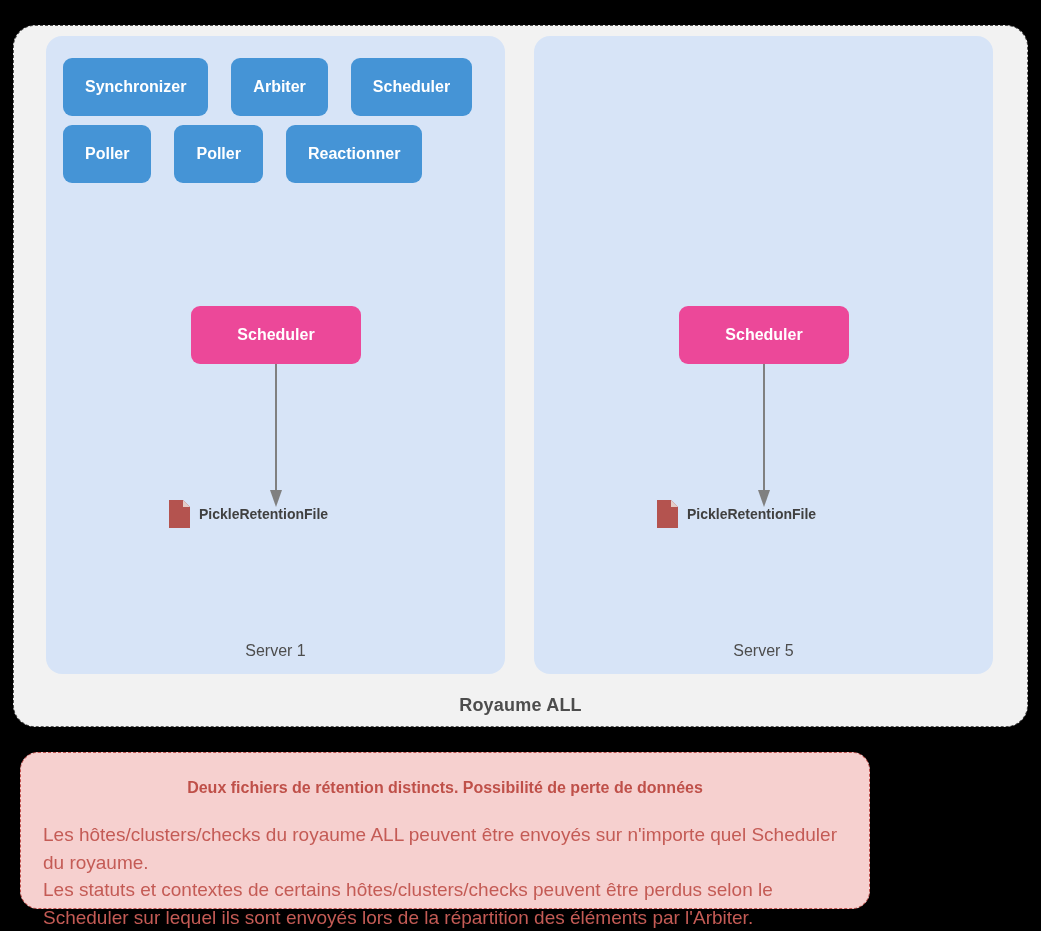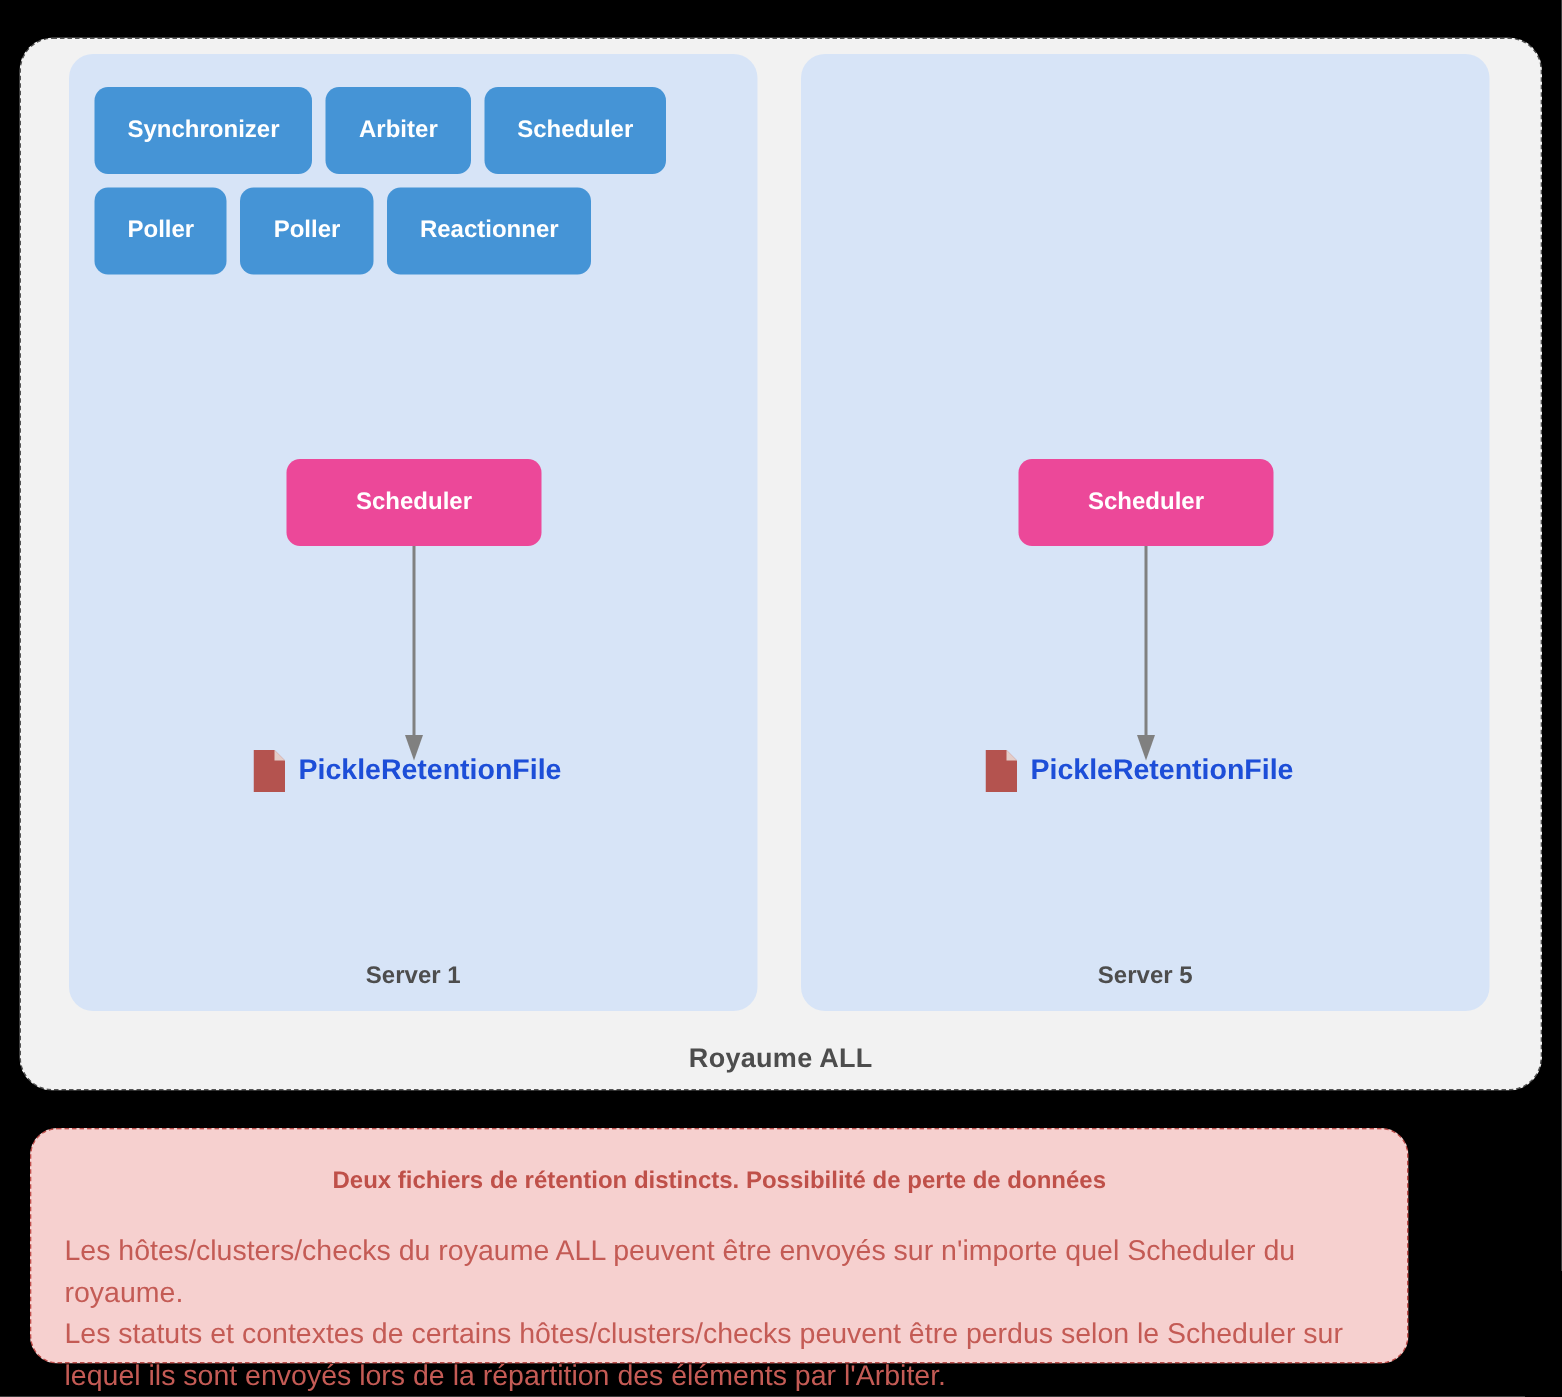--- a/index.html
+++ b/index.html
@@ -53,34 +53,34 @@
   .server-1 { left: 32px; }
   .server-2 { left: 520px; }
 
   .server-label {
     position: absolute;
     left: 0;
     right: 0;
     bottom: 14px;
     text-align: center;
     font-size: 16px;
-    font-weight: bold;
+    font-weight: normal;
     color: #4d4d4d;
   }
 
   
   .daemon-rows {
     position: absolute;
     left: 17px;
     top: 22px;
     width: 428px;
   }
   .daemon-row {
     display: flex;
-    gap: 9px;
+    gap: 23px;
     margin-bottom: 9px;
   }
   .daemon {
     background: #4594d6;
     color: #ffffff;
     border-radius: 9px;
     height: 58px;
     display: flex;
     align-items: center;
     justify-content: center;
@@ -131,32 +131,32 @@
   .server-1 .retention { left: 123px; }
   .server-2 .retention { left: 123px; }
 
   .doc-icon {
     width: 21px;
     height: 28px;
     display: block;
     flex: 0 0 auto;
   }
   .retention-label {
-    font-size: 19px;
-    font-weight: bold;
-    color: #1d4ed8;
+    font-size: 14px;
+    font-weight: bold;
+    color: #404040;
     white-space: nowrap;
   }
 
   
   .warning {
     position: absolute;
     left: 20px;
     top: 752px;
-    width: 919px;
+    width: 850px;
     height: 157px;
     background: #f6d0cf;
     border: 1px dashed #c0504d;
     border-radius: 18px;
     box-sizing: border-box;
   }
   .warning-title {
     margin: 26px 0 0 0;
     text-align: center;
     font-size: 16px;

